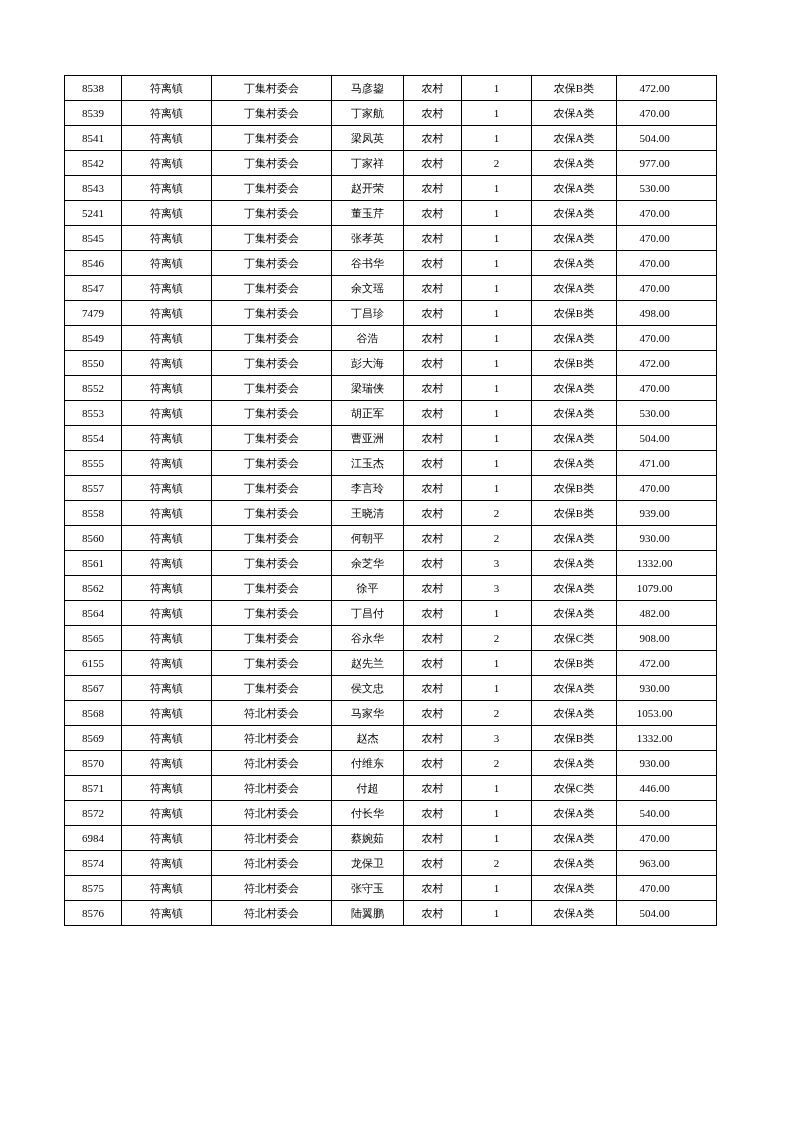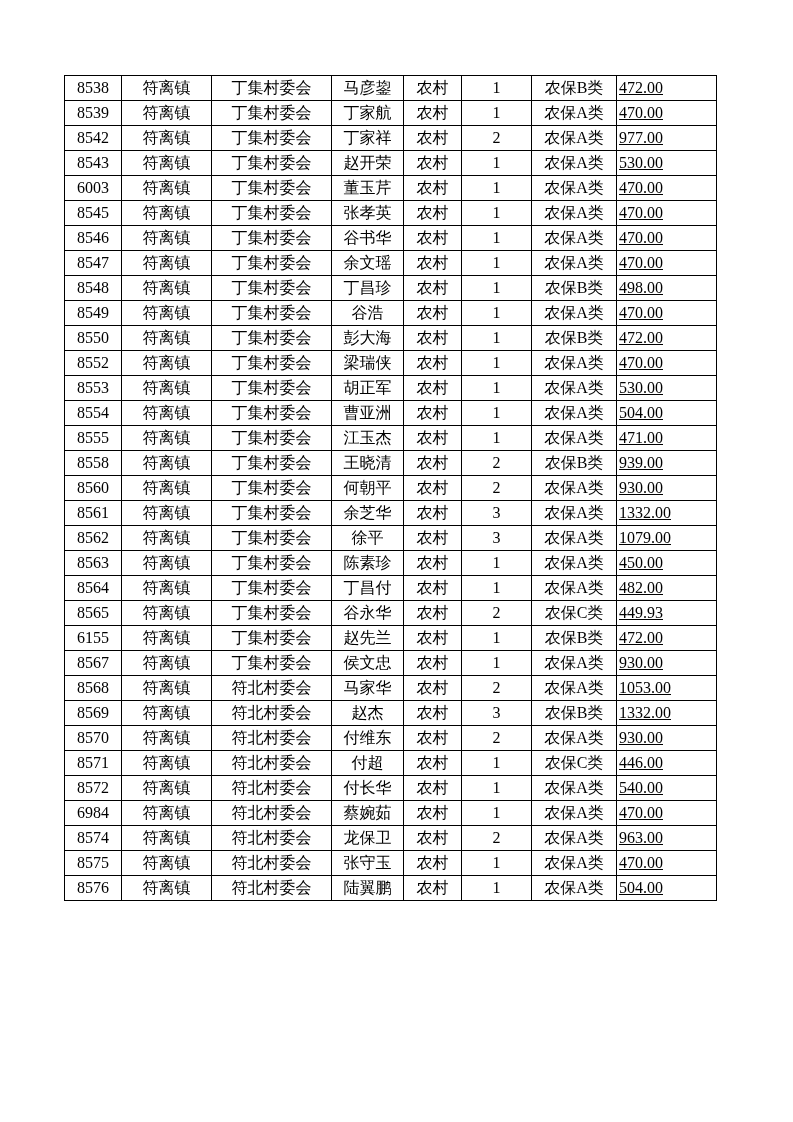--- a/index.html
+++ b/index.html
@@ -15,37 +15,36 @@
     color: #000000;
   }
   .sheet {
     position: absolute;
     left: 64px;
     top: 75px;
   }
   table.data-table {
     border-collapse: collapse;
     table-layout: fixed;
-    font-size: 16px;
+    font-size: 11px;
     padding-left: 32px;
   }
   table.data-table td {
     border: 1px solid #000000;
     text-align: center;
     vertical-align: middle;
     height: 24px;
     padding: 0 2px;
     overflow: hidden;
     white-space: nowrap;
   }
   
   table.data-table td:nth-child(8) {
-    text-align: left;
+    text-align: center;
     padding-right: 26px;
-    text-decoration: underline;
   }
 </style>
 </head>
 <body>
 
 <div class="sheet">
   <table class="data-table">
     <colgroup>
       <col style="width:57px">
       <col style="width:90px">
@@ -71,41 +70,51 @@
           <td>8539</td>
           <td>符离镇</td>
           <td>丁集村委会</td>
           <td>丁家航</td>
           <td>农村</td>
           <td>1</td>
           <td>农保A类</td>
           <td>470.00</td>
         </tr>
         <tr>
+          <td>8541</td>
+          <td>符离镇</td>
+          <td>丁集村委会</td>
+          <td>梁凤英</td>
+          <td>农村</td>
+          <td>1</td>
+          <td>农保A类</td>
+          <td>504.00</td>
+        </tr>
+        <tr>
           <td>8542</td>
           <td>符离镇</td>
           <td>丁集村委会</td>
           <td>丁家祥</td>
           <td>农村</td>
           <td>2</td>
           <td>农保A类</td>
           <td>977.00</td>
         </tr>
         <tr>
           <td>8543</td>
           <td>符离镇</td>
           <td>丁集村委会</td>
           <td>赵开荣</td>
           <td>农村</td>
           <td>1</td>
           <td>农保A类</td>
           <td>530.00</td>
         </tr>
         <tr>
-          <td>6003</td>
+          <td>5241</td>
           <td>符离镇</td>
           <td>丁集村委会</td>
           <td>董玉芹</td>
           <td>农村</td>
           <td>1</td>
           <td>农保A类</td>
           <td>470.00</td>
         </tr>
         <tr>
           <td>8545</td>
@@ -131,21 +140,21 @@
           <td>8547</td>
           <td>符离镇</td>
           <td>丁集村委会</td>
           <td>余文瑶</td>
           <td>农村</td>
           <td>1</td>
           <td>农保A类</td>
           <td>470.00</td>
         </tr>
         <tr>
-          <td>8548</td>
+          <td>7479</td>
           <td>符离镇</td>
           <td>丁集村委会</td>
           <td>丁昌珍</td>
           <td>农村</td>
           <td>1</td>
           <td>农保B类</td>
           <td>498.00</td>
         </tr>
         <tr>
           <td>8549</td>
@@ -201,20 +210,30 @@
           <td>8555</td>
           <td>符离镇</td>
           <td>丁集村委会</td>
           <td>江玉杰</td>
           <td>农村</td>
           <td>1</td>
           <td>农保A类</td>
           <td>471.00</td>
         </tr>
         <tr>
+          <td>8557</td>
+          <td>符离镇</td>
+          <td>丁集村委会</td>
+          <td>李言玲</td>
+          <td>农村</td>
+          <td>1</td>
+          <td>农保B类</td>
+          <td>470.00</td>
+        </tr>
+        <tr>
           <td>8558</td>
           <td>符离镇</td>
           <td>丁集村委会</td>
           <td>王晓清</td>
           <td>农村</td>
           <td>2</td>
           <td>农保B类</td>
           <td>939.00</td>
         </tr>
         <tr>
@@ -241,48 +260,38 @@
           <td>8562</td>
           <td>符离镇</td>
           <td>丁集村委会</td>
           <td>徐平</td>
           <td>农村</td>
           <td>3</td>
           <td>农保A类</td>
           <td>1079.00</td>
         </tr>
         <tr>
-          <td>8563</td>
-          <td>符离镇</td>
-          <td>丁集村委会</td>
-          <td>陈素珍</td>
-          <td>农村</td>
-          <td>1</td>
-          <td>农保A类</td>
-          <td>450.00</td>
-        </tr>
-        <tr>
           <td>8564</td>
           <td>符离镇</td>
           <td>丁集村委会</td>
           <td>丁昌付</td>
           <td>农村</td>
           <td>1</td>
           <td>农保A类</td>
           <td>482.00</td>
         </tr>
         <tr>
           <td>8565</td>
           <td>符离镇</td>
           <td>丁集村委会</td>
           <td>谷永华</td>
           <td>农村</td>
           <td>2</td>
           <td>农保C类</td>
-          <td>449.93</td>
+          <td>908.00</td>
         </tr>
         <tr>
           <td>6155</td>
           <td>符离镇</td>
           <td>丁集村委会</td>
           <td>赵先兰</td>
           <td>农村</td>
           <td>1</td>
           <td>农保B类</td>
           <td>472.00</td>

